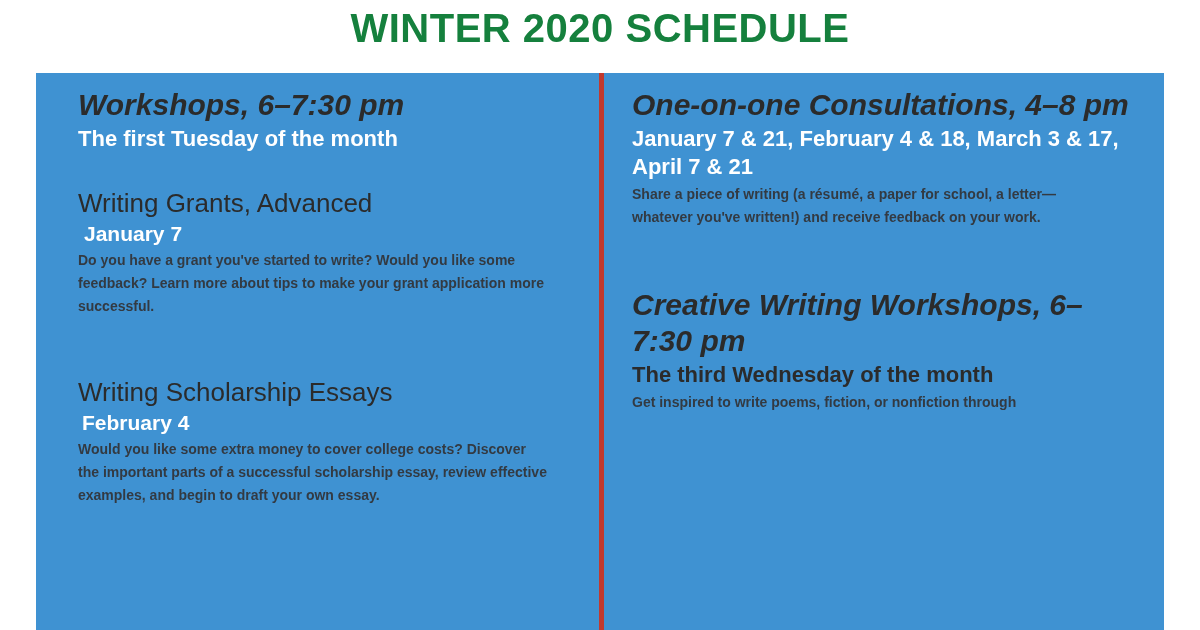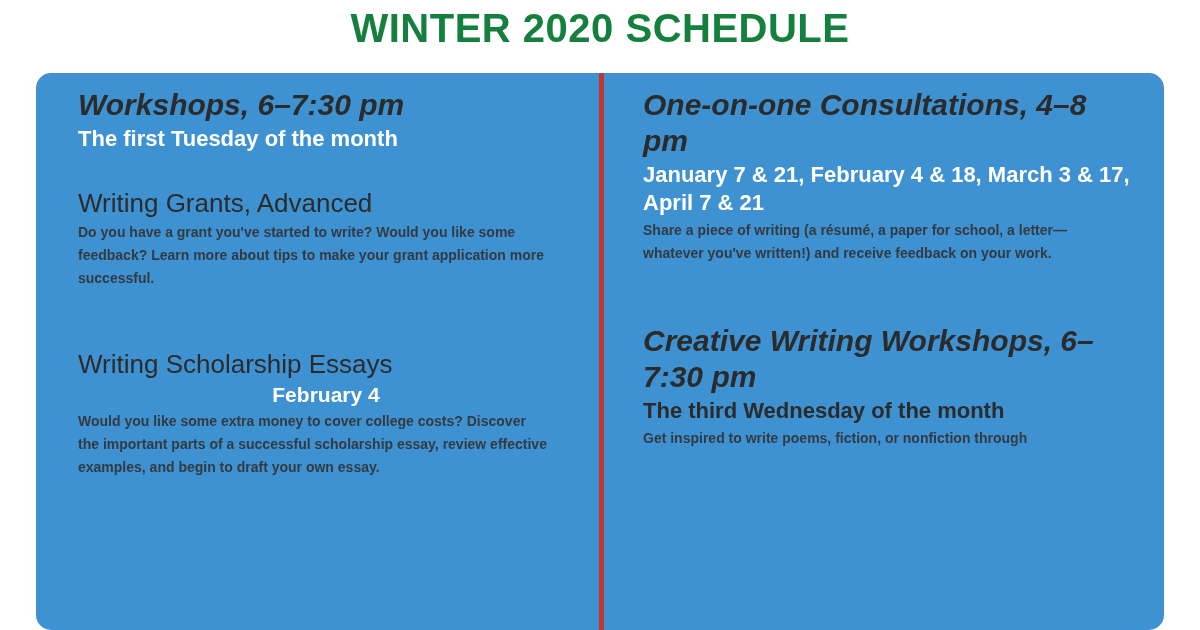--- a/index.html
+++ b/index.html
@@ -41,21 +41,20 @@
 
   
   .blue-panel {
     position: absolute;
     left: 36px;
     top: 73px;
     width: 1128px;
     height: 557px;
     background: #3f92d2;
     overflow: hidden;
-    border-radius: 15px;
   }
 
   .columns {
     position: absolute;
     left: 0;
     top: 0;
     width: 1128px;
     height: 557px;
     display: flex;
     flex-direction: row;
@@ -64,21 +63,21 @@
   .col {
     position: relative;
     box-sizing: border-box;
   }
   .col-left {
     width: 564px;
     padding: 14px 30px 0 42px;
   }
   .col-right {
     width: 564px;
-    padding: 14px 34px 0 43px;
+    padding: 14px 34px 0 32px;
   }
 
   
   .divider {
     position: absolute;
     left: 563px;
     top: 0;
     width: 5px;
     height: 557px;
     background: #c0392f;
@@ -139,21 +138,21 @@
     color: #333a42;
     margin: 2px 0 0 0;
     max-width: 470px;
   }
 
   
   .gap-lg { height: 34px; }
   .gap-xl { height: 58px; }
 
   .indent-1 { padding-left: 6px; }
-  .indent-2 { padding-left: 4px; text-align: center; }
+  .indent-2 { padding-left: 4px; }
 </style>
 </head>
 <body>
 
 <div id="page">
 
   <div class="page-title">WINTER 2020 SCHEDULE</div>
 
   <div class="blue-panel">
 
@@ -162,20 +161,21 @@
       <div class="col col-left">
 
         <div class="sec-title">Workshops, 6–7:30 pm</div>
 
         <div class="sec-sub-white">The first Tuesday of the month</div>
 
         <div class="gap-lg"></div>
 
         <div>
           <div class="event-title">Writing Grants, Advanced</div>
+          <div class="event-date indent-1">January 7</div>
           <div class="event-body">Do you have a grant you've started to write? Would you like some feedback? Learn more about tips to make your grant application more successful.</div>
         </div>
 
         <div class="gap-xl"></div>
 
         <div>
           <div class="event-title">Writing Scholarship Essays</div>
           <div class="event-date indent-2">February 4</div>
           <div class="event-body">Would you like some extra money to cover college costs? Discover the important parts of a successful scholarship essay, review effective examples, and begin to draft your own essay.</div>
         </div>

